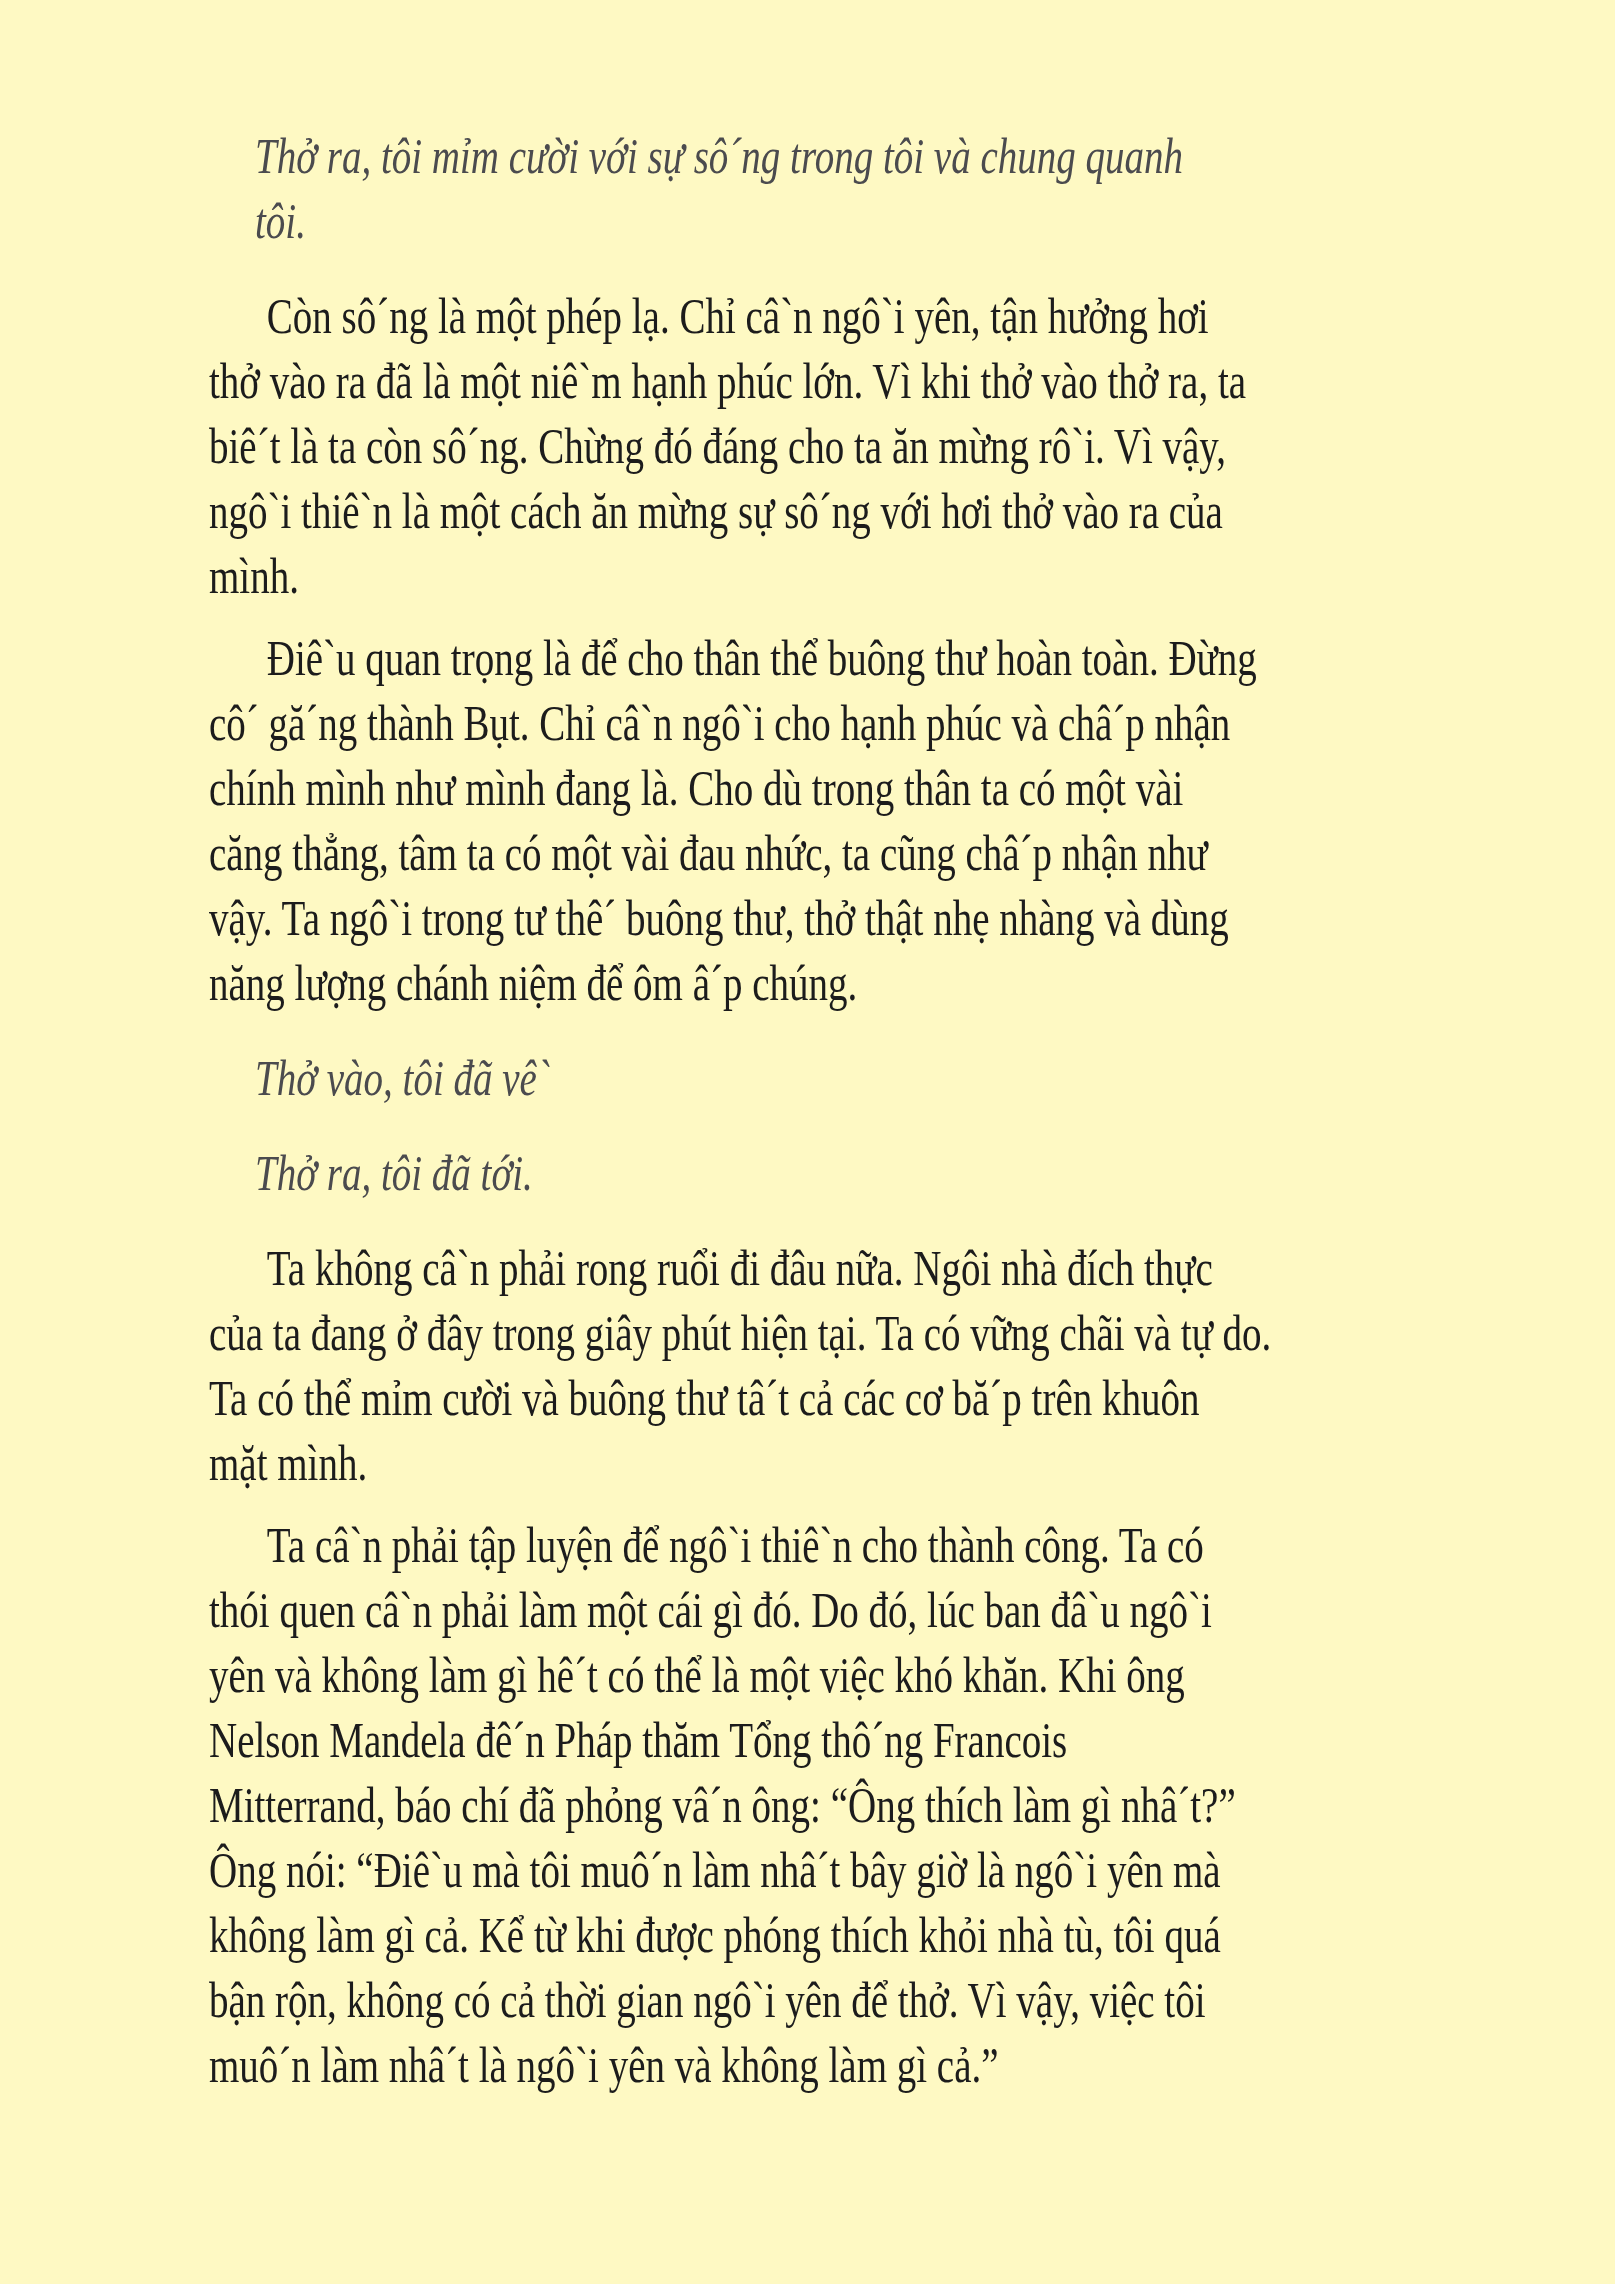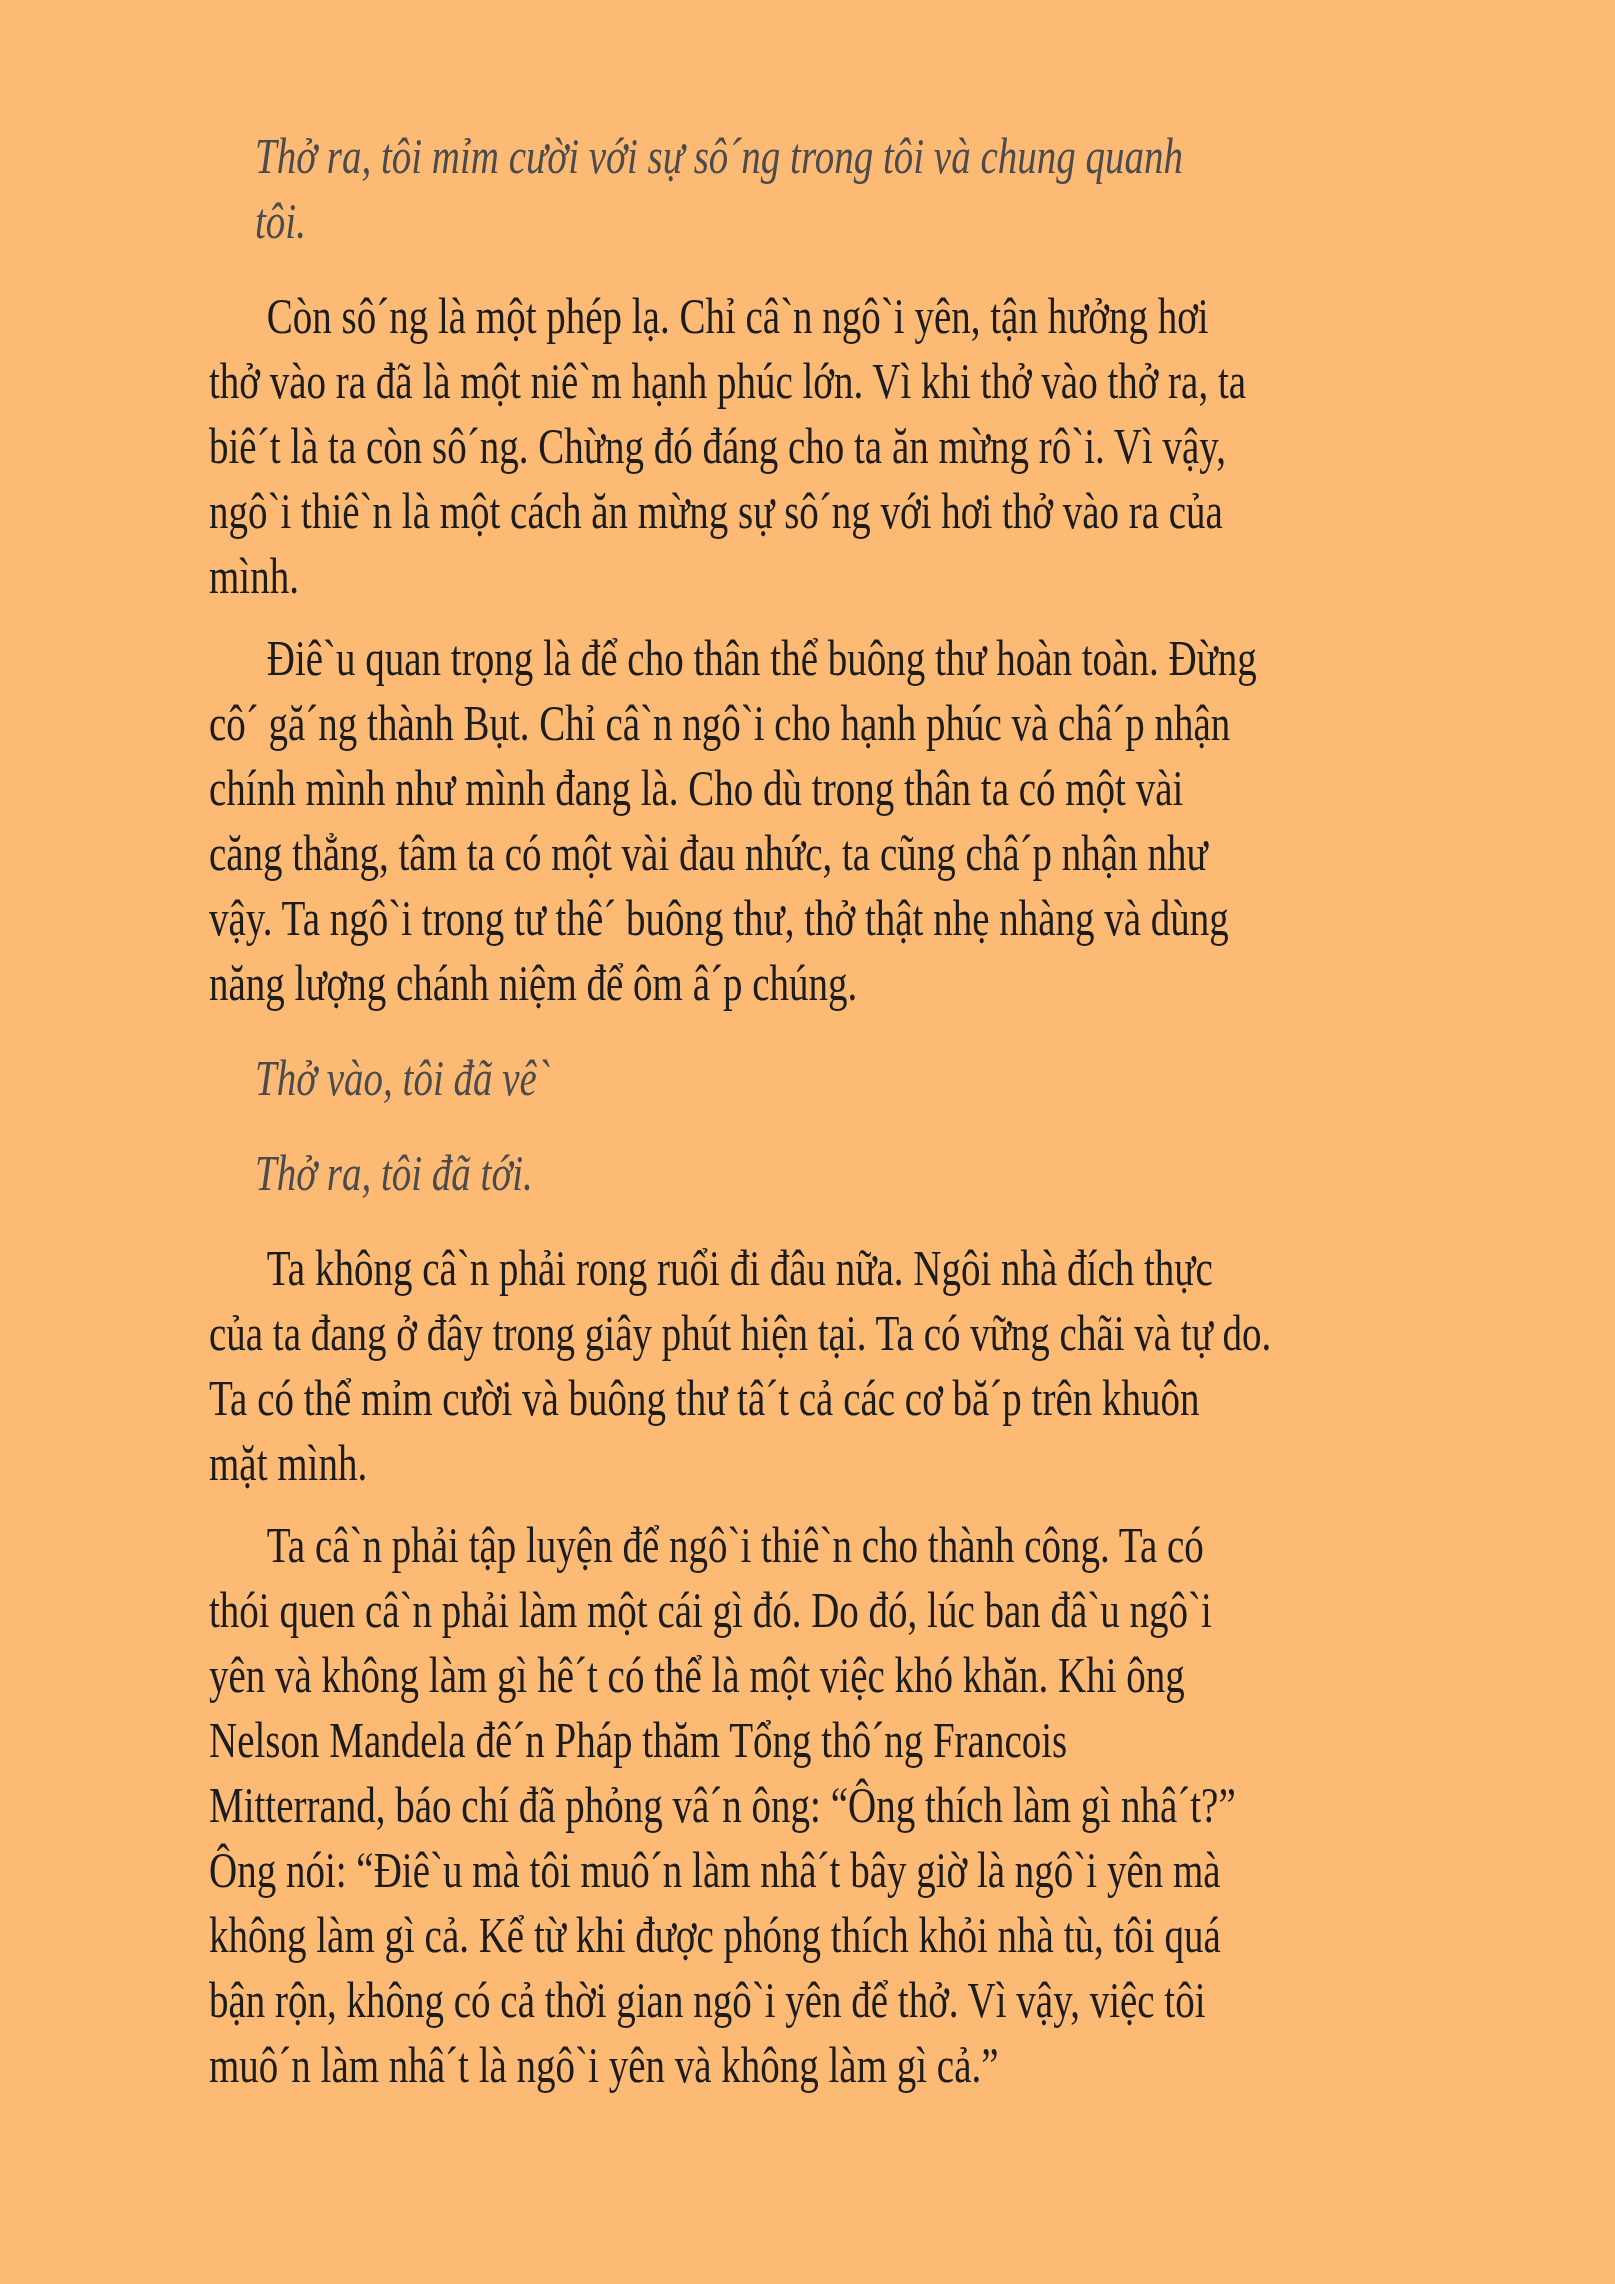--- a/index.html
+++ b/index.html
@@ -35,21 +35,21 @@
   .para.quote:first-child { margin-top: 0; }
   .para.body .line:first-child { padding-left: 74px; }
   .line {
     display: block;
     white-space: pre;
   }
 </style>
 </head>
 <body>
 
-<div class="page" style="background: #fdba74; text-decoration: underline;">
+<div class="page" style="background: #fef9c3; text-decoration: underline;">
   <main class="textblock">
       <p class="para quote" style="color: rgb(75, 75, 78);">
         <span class="line">Thở ra, tôi mỉm cười với sự sô´ng trong tôi và chung quanh</span>
         <span class="line">tôi.</span>
       </p>
       <p class="para body" style="color: rgb(28, 28, 28);">
         <span class="line">Còn sô´ng là một phép lạ. Chỉ câ`n ngô`i yên, tận hưởng hơi</span>
         <span class="line">thở vào ra đã là một niê`m hạnh phúc lớn. Vì khi thở vào thở ra, ta</span>
         <span class="line">biê´t là ta còn sô´ng. Chừng đó đáng cho ta ăn mừng rô`i. Vì vậy,</span>
         <span class="line">ngô`i thiê`n là một cách ăn mừng sự sô´ng với hơi thở vào ra của</span>

